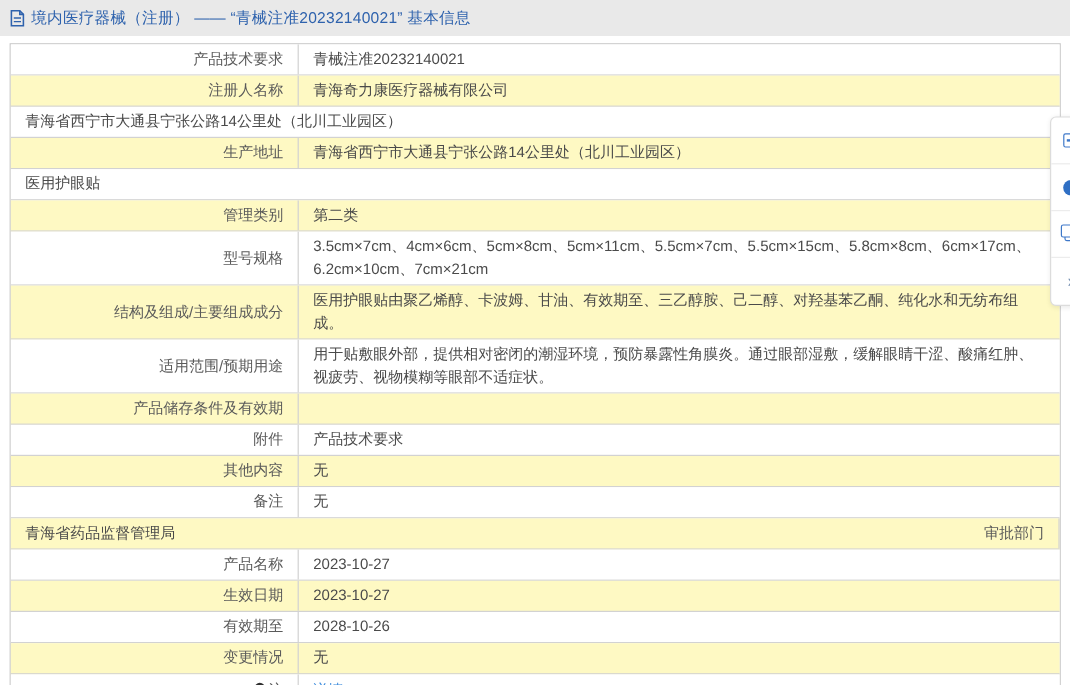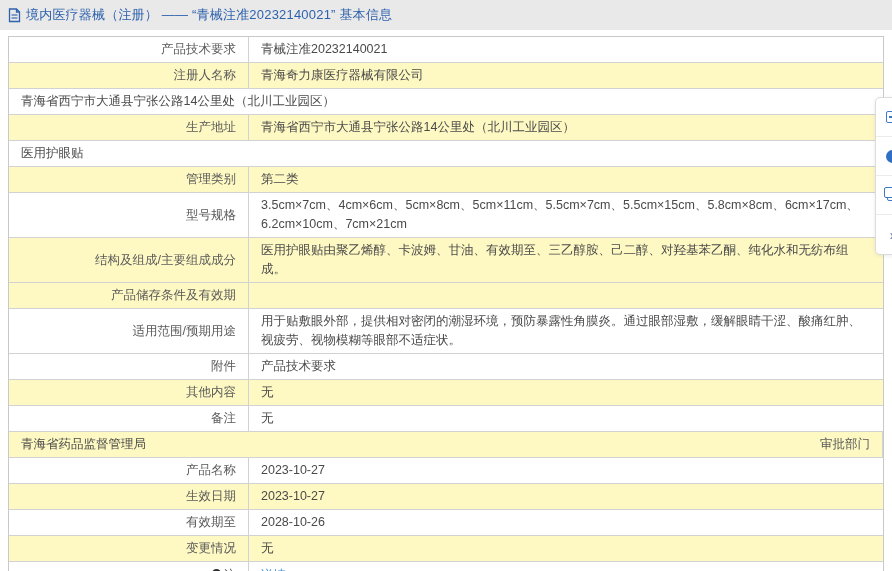--- a/index.html
+++ b/index.html
@@ -82,27 +82,27 @@
       <div class="cell value">第二类</div>
     </div>
     <div class="row">
       <div class="cell label">型号规格</div>
       <div class="cell value">3.5cm×7cm、4cm×6cm、5cm×8cm、5cm×11cm、5.5cm×7cm、5.5cm×15cm、5.8cm×8cm、6cm×17cm、6.2cm×10cm、7cm×21cm</div>
     </div>
     <div class="row alt">
       <div class="cell label">结构及组成/主要组成成分</div>
       <div class="cell value">医用护眼贴由聚乙烯醇、卡波姆、甘油、有效期至、三乙醇胺、己二醇、对羟基苯乙酮、纯化水和无纺布组成。</div>
     </div>
+    <div class="row">
+      <div class="cell label">适用范围/预期用途</div>
+      <div class="cell value">用于贴敷眼外部，提供相对密闭的潮湿环境，预防暴露性角膜炎。通过眼部湿敷，缓解眼睛干涩、酸痛红肿、视疲劳、视物模糊等眼部不适症状。</div>
+    </div>
     <div class="row alt">
       <div class="cell label">产品储存条件及有效期</div>
       <div class="cell value"></div>
-    </div>
-    <div class="row">
-      <div class="cell label">适用范围/预期用途</div>
-      <div class="cell value">用于贴敷眼外部，提供相对密闭的潮湿环境，预防暴露性角膜炎。通过眼部湿敷，缓解眼睛干涩、酸痛红肿、视疲劳、视物模糊等眼部不适症状。</div>
     </div>
     <div class="row">
       <div class="cell label">附件</div>
       <div class="cell value">产品技术要求</div>
     </div>
     <div class="row alt">
       <div class="cell label">其他内容</div>
       <div class="cell value">无</div>
     </div>
     <div class="row">

